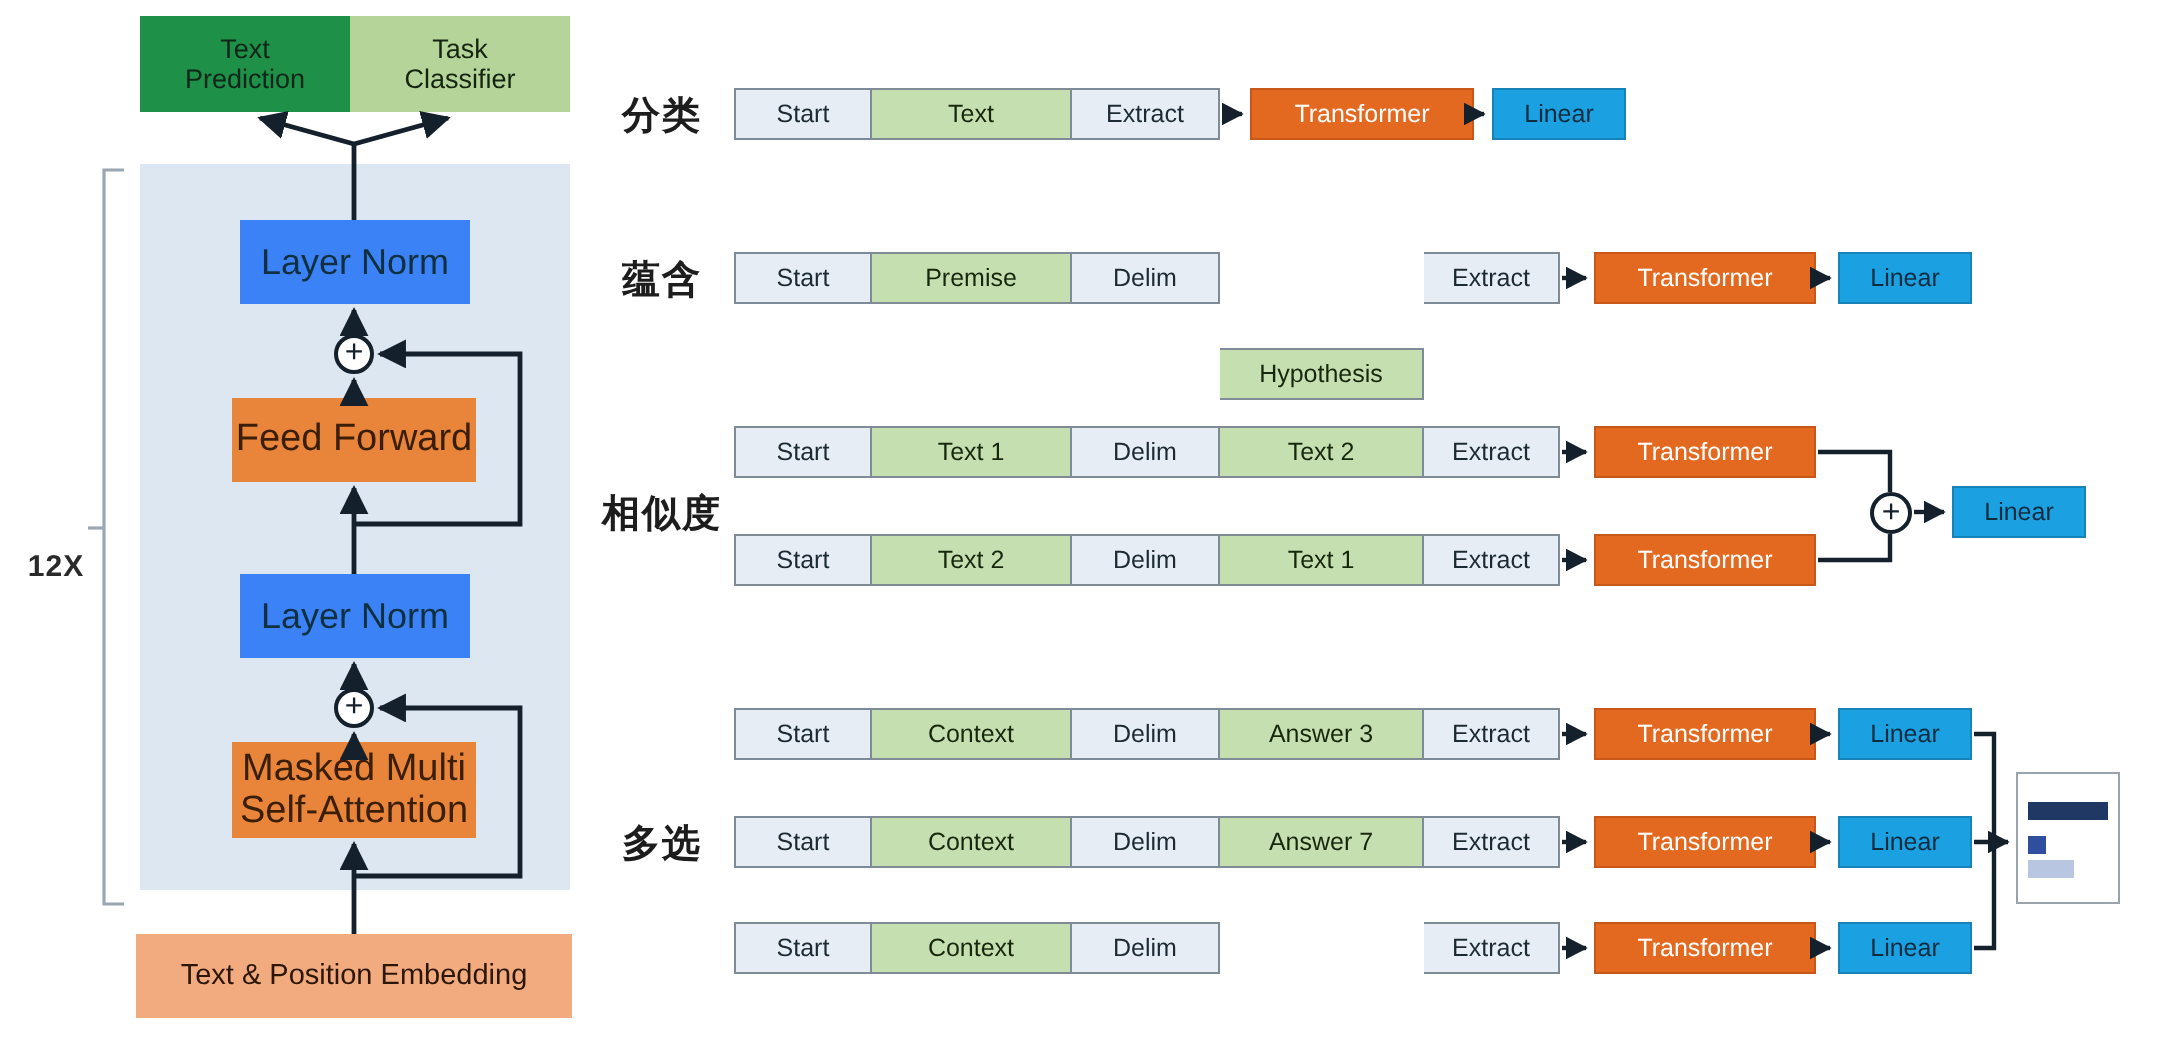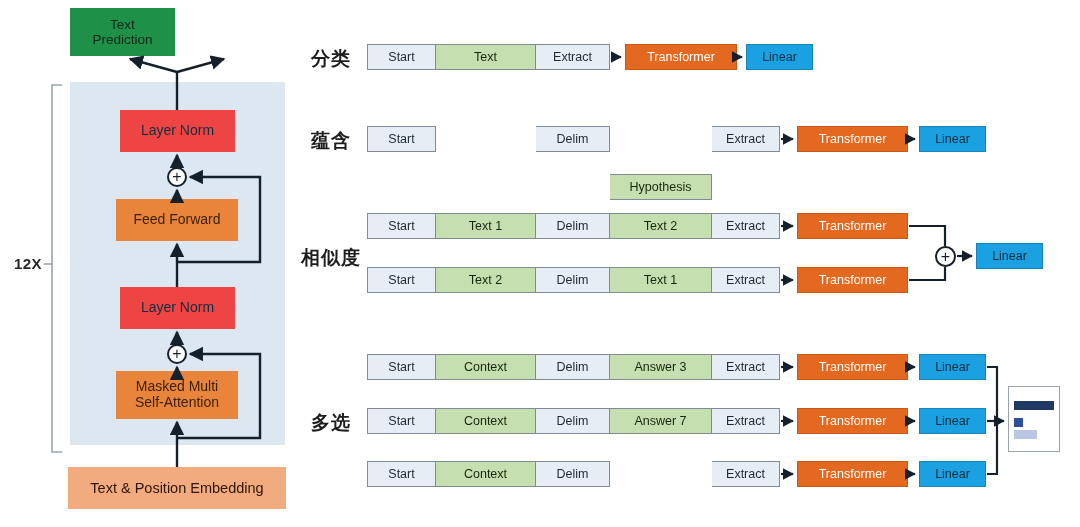--- a/index.html
+++ b/index.html
@@ -17,24 +17,24 @@
   .blk{
     display:flex;align-items:center;justify-content:center;
     text-align:center;line-height:1.12;
     color:#1b2430;
   }
 
   
   .panel{background:#dde7f2;}
   .head-green-dark{background:#1f9047;color:#10261a;font-size:13.5px;}
   .head-green-light{background:#b4d49a;color:#16240f;font-size:13.5px;}
-  .box-blue{background:#ef4444;color:#10303f;font-size:14px;}
-  .box-orange{background:#e9843b;color:#3a1f06;font-size:14px;}
+  .box-blue{background:#3b82f6;color:#10303f;font-size:18px;}
+  .box-orange{background:#e9843b;color:#3a1f06;font-size:19px;}
   .box-peach{background:#f2ab7e;color:#2b1607;font-size:14.5px;}
-  .lbl-12x{font-size:15px;color:#2a2a2a;font-weight:600;letter-spacing:.5px;}
+  .lbl-12x{font-size:15px;color:#2a2a2a;font-weight:600;letter-spacing:.5px;margin-top:20px;}
 
   
   .cn-label{font-size:19px;color:#1d1d1d;font-weight:600;letter-spacing:1px;}
   .tok{
     border:1px solid #7f8c97;
     font-size:12.5px;color:#1d2a33;
     background:#e6edf4;
     height:26px;
   }
   .tok.green{background:#c6dfb0;color:#17270d;}
@@ -64,20 +64,22 @@
 </style>
 </head>
 <body>
 
 <div id="root">
 
   <div class="abs panel" style="left:70px;top:82px;width:215px;height:363px;"></div>
 
   <div class="abs blk head-green-dark" style="left:70px;top:8px;width:105px;height:48px;white-space:pre-line;">Text
 Prediction</div>
+  <div class="abs blk head-green-light" style="left:175px;top:8px;width:110px;height:48px;white-space:pre-line;">Task
+Classifier</div>
 
   <div class="abs blk lbl-12x" style="left:6px;top:254px;width:44px;height:20px;">12X</div>
 
   <div class="abs blk box-blue" style="left:120px;top:110px;width:115px;height:42px;">Layer Norm</div>
 
   <div class="abs blk box-orange" style="left:116px;top:199px;width:122px;height:42px;white-space:pre-line;">Feed Forward</div>
 
   <div class="abs blk box-blue" style="left:120px;top:287px;width:115px;height:42px;">Layer Norm</div>
 
   <div class="abs blk box-orange" style="left:116px;top:371px;width:122px;height:48px;white-space:pre-line;">Masked Multi
@@ -93,20 +95,21 @@
   <div class="abs blk cn-label" style="left:294px;top:246px;width:74px;height:24px;">相似度</div>
   <div class="abs blk cn-label" style="left:300px;top:411px;width:62px;height:24px;">多选</div>
 
   <div class="abs blk tok" style="left:367px;top:44px;width:69px;">Start</div>
   <div class="abs blk tok green nobl" style="left:436px;top:44px;width:100px;">Text</div>
   <div class="abs blk tok nobl" style="left:536px;top:44px;width:74px;">Extract</div>
   <div class="abs blk tf" style="left:625px;top:44px;width:112px;">Transformer</div>
   <div class="abs blk lin" style="left:746px;top:44px;width:67px;">Linear</div>
 
   <div class="abs blk tok" style="left:367px;top:126px;width:69px;">Start</div>
+  <div class="abs blk tok green nobl" style="left:436px;top:126px;width:100px;">Premise</div>
   <div class="abs blk tok nobl" style="left:536px;top:126px;width:74px;">Delim</div>
   <div class="abs blk tok green nobl" style="left:610px;top:126px;width:102px;margin-top:48px;">Hypothesis</div>
   <div class="abs blk tok nobl" style="left:712px;top:126px;width:68px;">Extract</div>
   <div class="abs blk tf" style="left:797px;top:126px;width:111px;">Transformer</div>
   <div class="abs blk lin" style="left:919px;top:126px;width:67px;">Linear</div>
 
   <div class="abs blk tok" style="left:367px;top:213px;width:69px;">Start</div>
   <div class="abs blk tok green nobl" style="left:436px;top:213px;width:100px;">Text 1</div>
   <div class="abs blk tok nobl" style="left:536px;top:213px;width:74px;">Delim</div>
   <div class="abs blk tok green nobl" style="left:610px;top:213px;width:102px;">Text 2</div>

